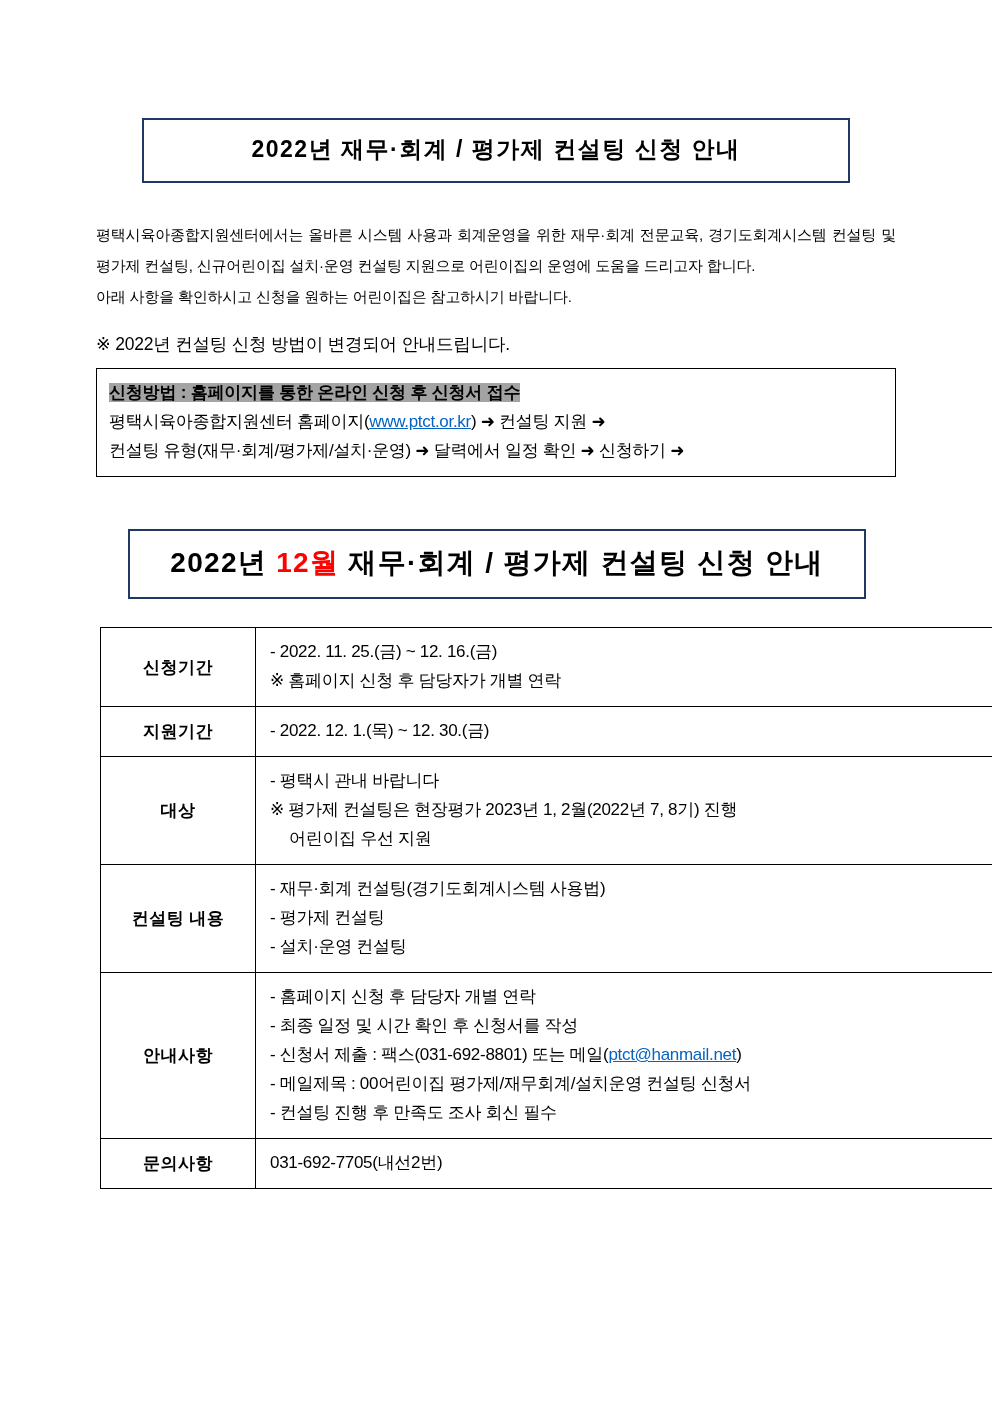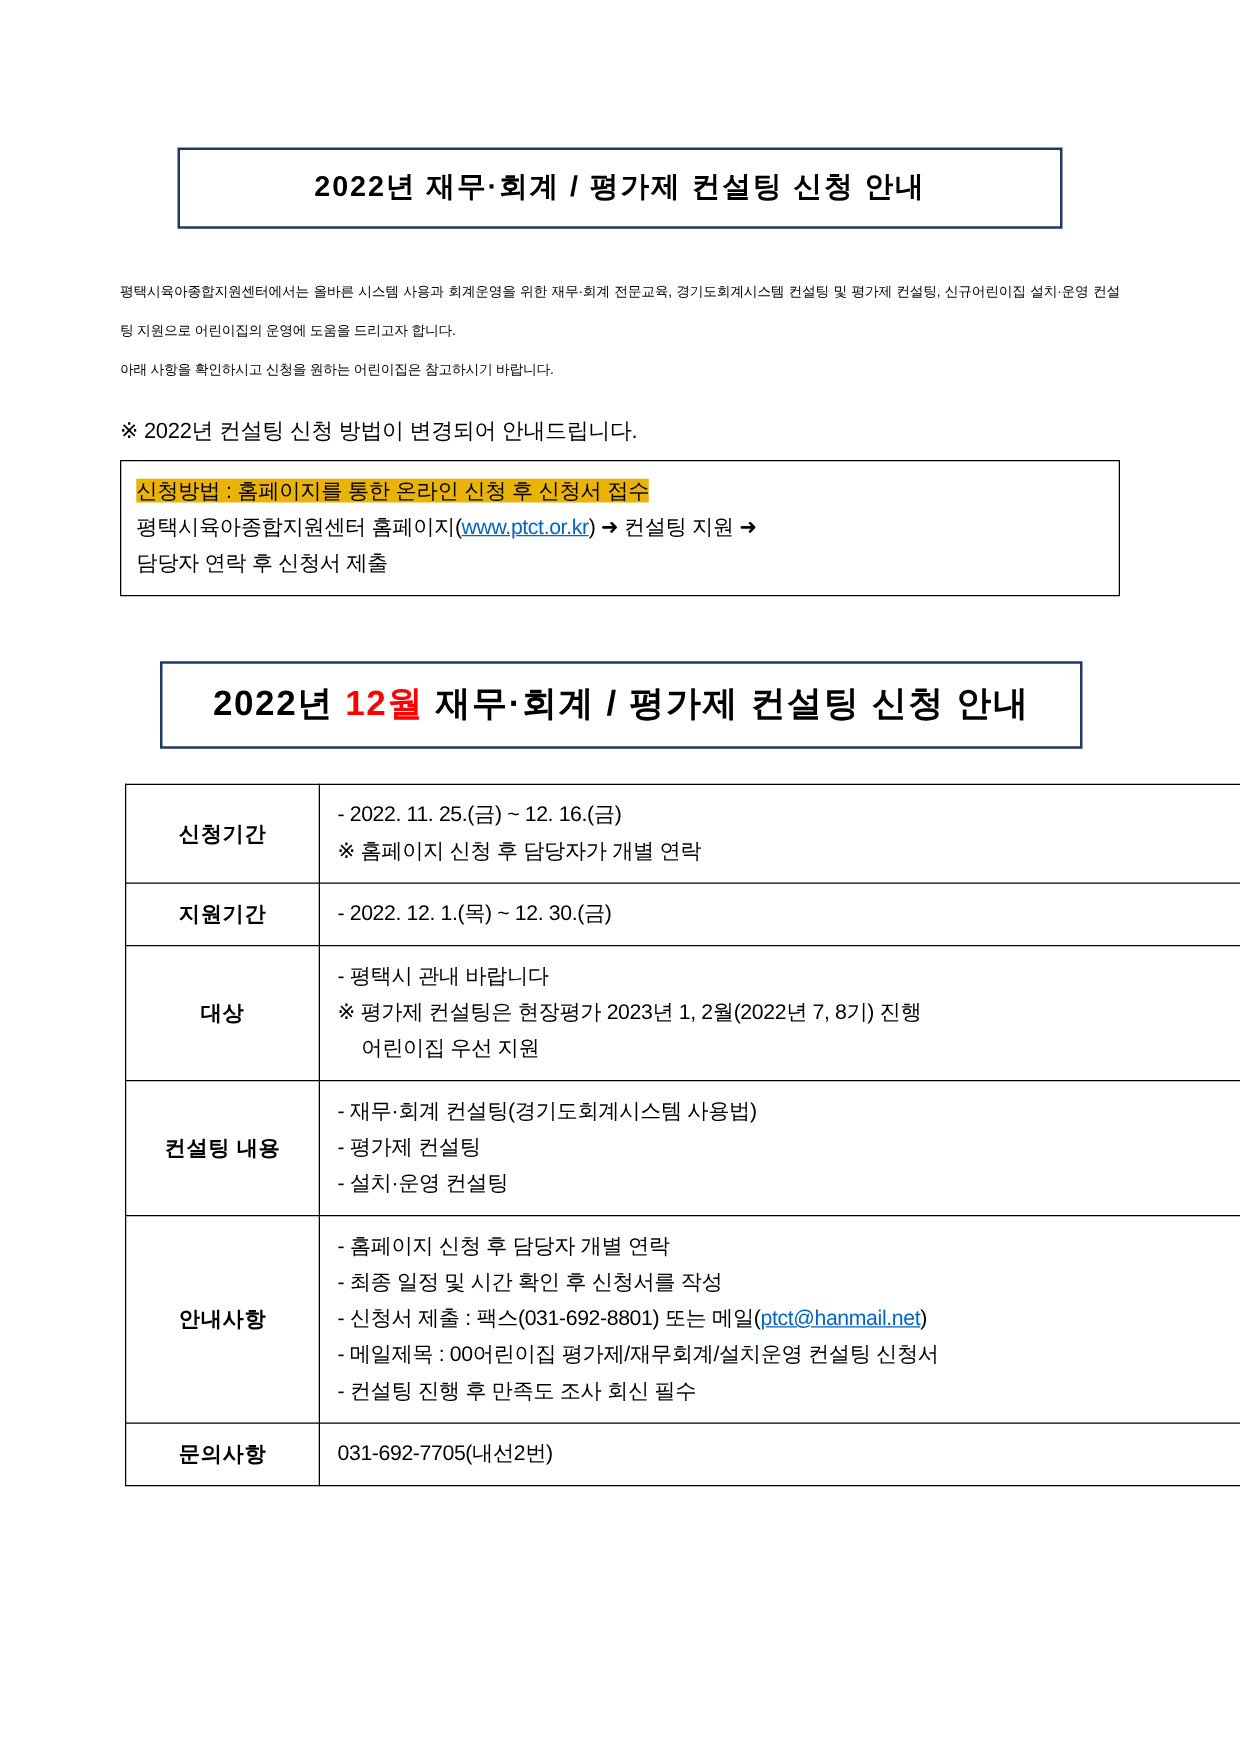--- a/index.html
+++ b/index.html
@@ -52,21 +52,21 @@
     font-weight: bold;
     letter-spacing: 1.3px;
   }
   .accent-red {
     color: #ff0000;
   }
 
   
   .intro {
     margin-top: 36px;
-    font-size: 11px;
+    font-size: 15px;
     line-height: 31px;
     text-align: justify;
     letter-spacing: -0.2px;
   }
   .intro p {
     margin: 0;
   }
   .notice-line {
     margin-top: 20px;
     font-size: 17.5px;
@@ -77,22 +77,22 @@
   
   .method-box {
     margin-top: 12px;
     border: 1px solid #000000;
     box-sizing: border-box;
     padding: 9px 12px 11px 12px;
     font-size: 17px;
     line-height: 29px;
   }
   .method-head {
-    font-weight: normal;
-    background: #eab308;
+    font-weight: bold;
+    background: #a3a3a3;
     display: inline;
     letter-spacing: -0.2px;
   }
   .method-box .line {
     letter-spacing: -0.3px;
     white-space: nowrap;
   }
   .link {
     color: #0563c1;
     text-decoration: underline;
@@ -147,21 +147,21 @@
 
   <div class="notice-line">※ 2022년 컨설팅 신청 방법이 변경되어 안내드립니다.</div>
 
   <div class="method-box">
     <div>
       <span class="method-head">신청방법 : 홈페이지를 통한 온라인 신청 후 신청서 접수</span>
     </div>
     <div class="line">
       <span>평택시육아종합지원센터 홈페이지(</span><a class="link" href="#">www.ptct.or.kr</a><span>) ➜ 컨설팅 지원 ➜</span>
     </div>
-    <div class="line">담당자 연락 후 신청서 제출</div>
+    <div class="line">컨설팅 유형(재무·회계/평가제/설치·운영) ➜ 달력에서 일정 확인 ➜ 신청하기 ➜</div>
   </div>
 
   <div class="title-box" id="month-title-box">
     <span class="title-text">2022년 </span><span class="title-text accent-red">12월</span><span class="title-text"> 재무·회계 / 평가제 컨설팅 신청 안내</span>
   </div>
 
   <table class="info">
     <tbody>
       <tr>
         <td class="label">신청기간</td>

